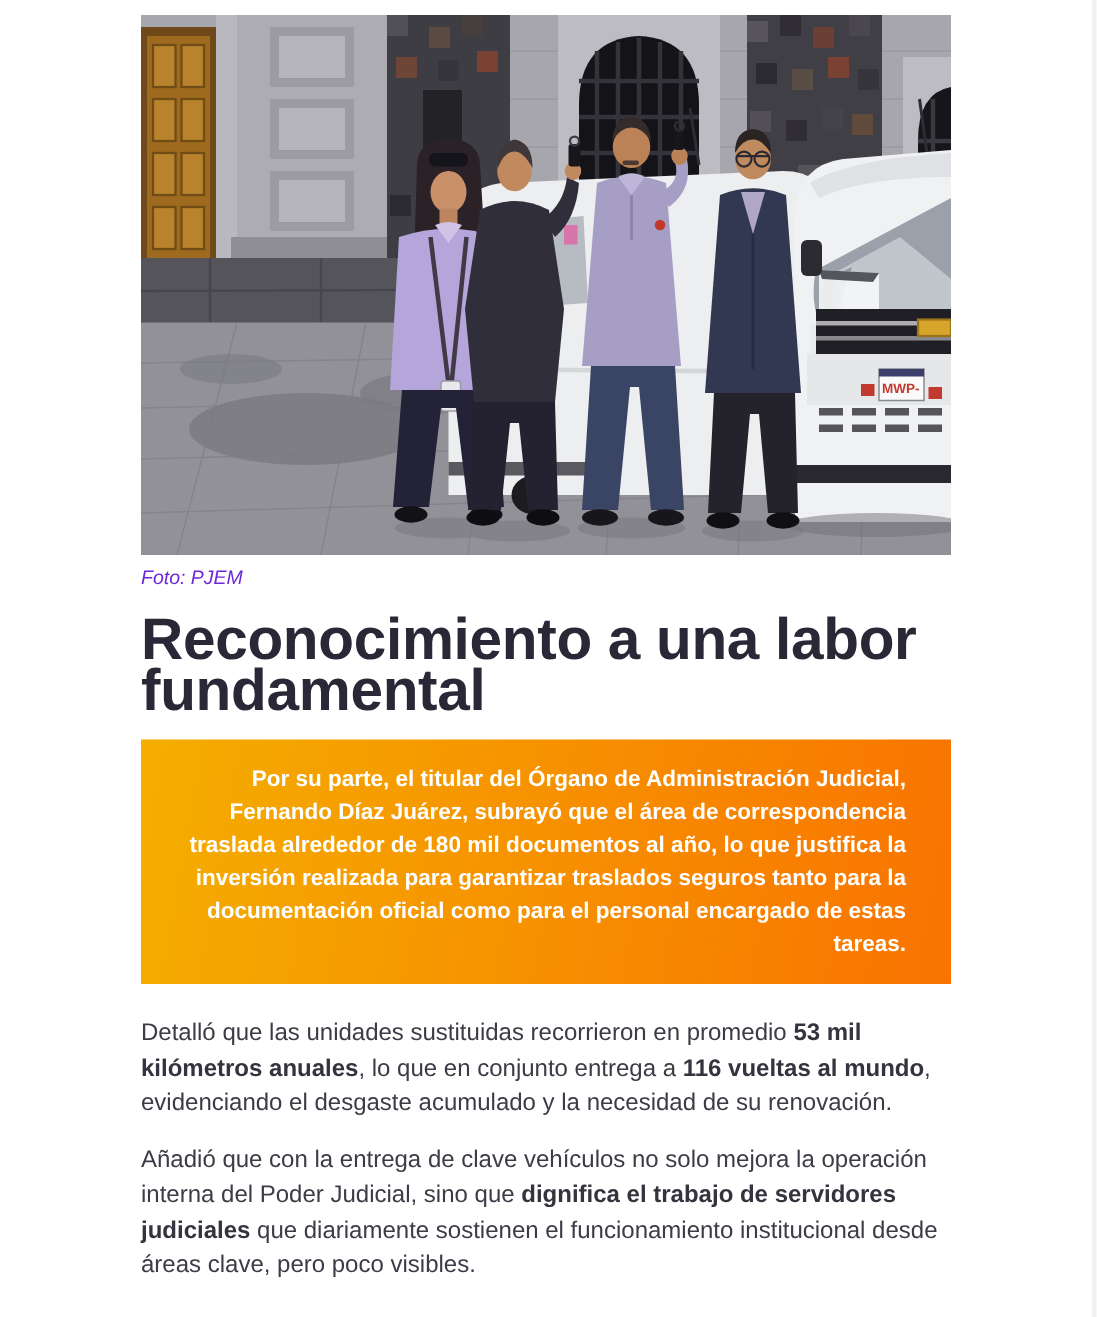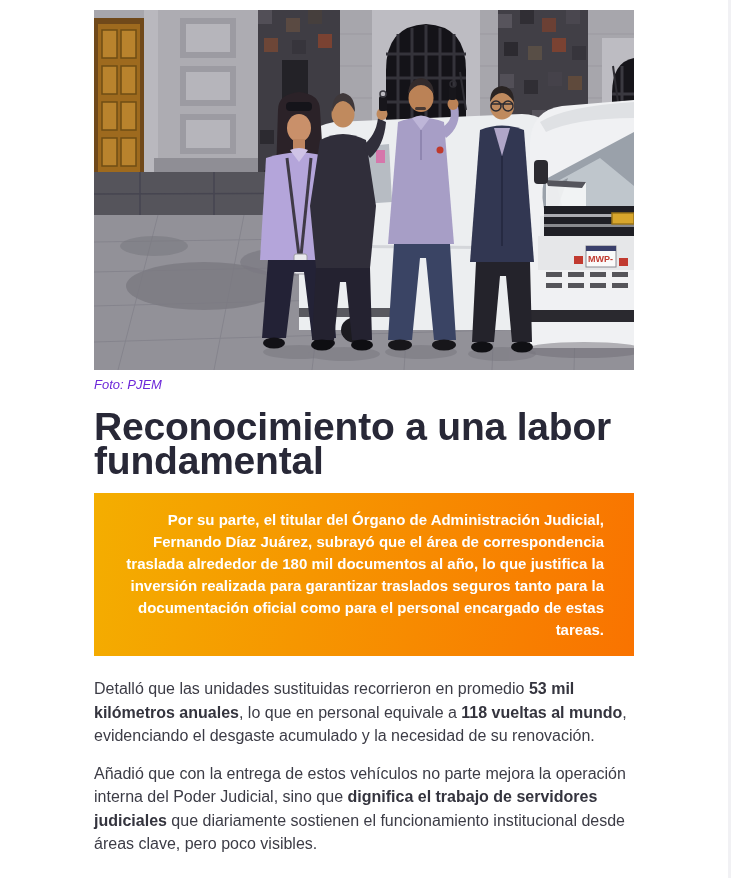--- a/index.html
+++ b/index.html
@@ -299,18 +299,18 @@
     </svg>
     <figcaption>Foto: PJEM</figcaption>
   </figure>
 
   <h1>Reconocimiento a una labor fundamental</h1>
 
   <div class="callout" style="background: linear-gradient(100deg, rgb(244, 174, 0), rgb(249, 115, 0));">
     <p style="color: rgb(255, 255, 255);">Por su parte, el titular del Órgano de Administración Judicial, Fernando Díaz Juárez, subrayó que el área de correspondencia traslada alrededor de 180 mil documentos al año, lo que justifica la inversión realizada para garantizar traslados seguros tanto para la documentación oficial como para el personal encargado de estas tareas.</p>
   </div>
 
-  <p class="body"><span>Detalló que las unidades sustituidas recorrieron en promedio </span><b>53 mil kilómetros anuales</b><span>, lo que en personal equivale a </span><b>118 vueltas al mundo</b><span>, evidenciando el desgaste acumulado y la necesidad de su renovación.</span></p>
-
-
-  <p class="body last"><span>Añadió que con la entrega de estos vehículos no parte mejora la operación interna del Poder Judicial, sino que </span><b>dignifica el trabajo de servidores judiciales</b><span> que diariamente sostienen el funcionamiento institucional desde áreas clave, pero poco visibles.</span></p>
+  <p class="body"><span>Detalló que las unidades sustituidas recorrieron en promedio </span><b>53 mil kilómetros anuales</b><span>, lo que en conjunto entrega a </span><b>116 vueltas al mundo</b><span>, evidenciando el desgaste acumulado y la necesidad de su renovación.</span></p>
+
+
+  <p class="body last"><span>Añadió que con la entrega de clave vehículos no solo mejora la operación interna del Poder Judicial, sino que </span><b>dignifica el trabajo de servidores judiciales</b><span> que diariamente sostienen el funcionamiento institucional desde áreas clave, pero poco visibles.</span></p>
 
 </article>
 
 </body></html>

